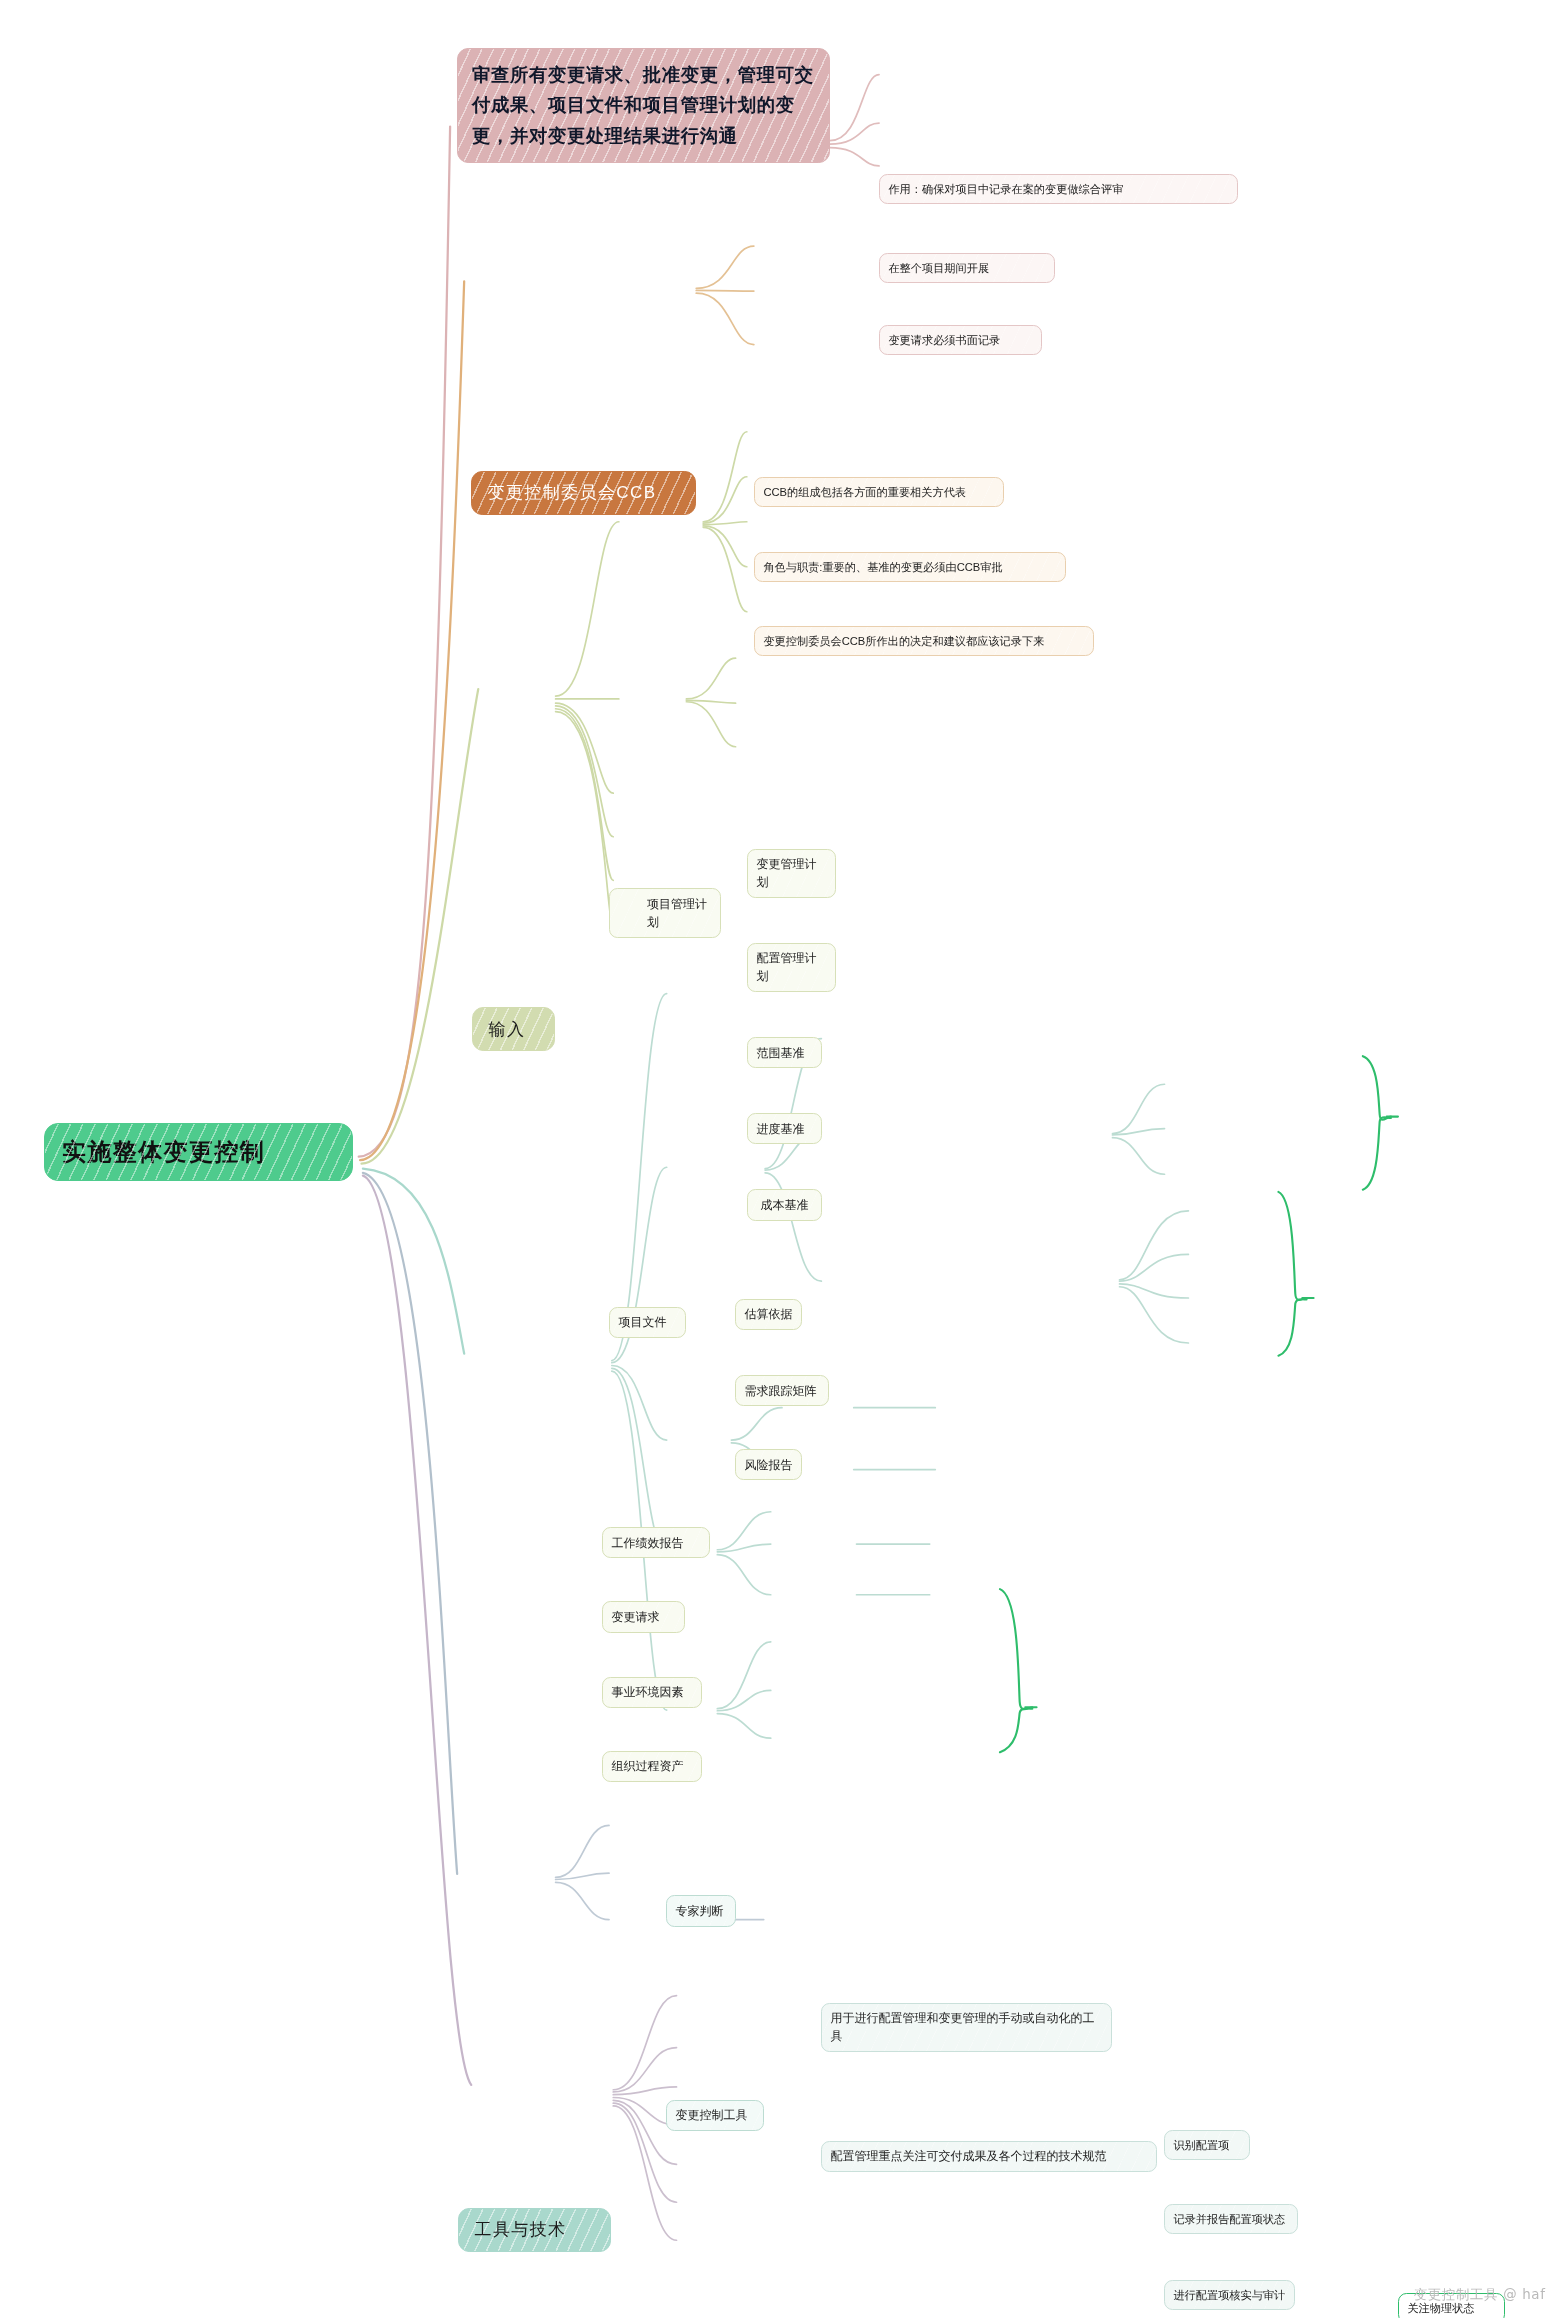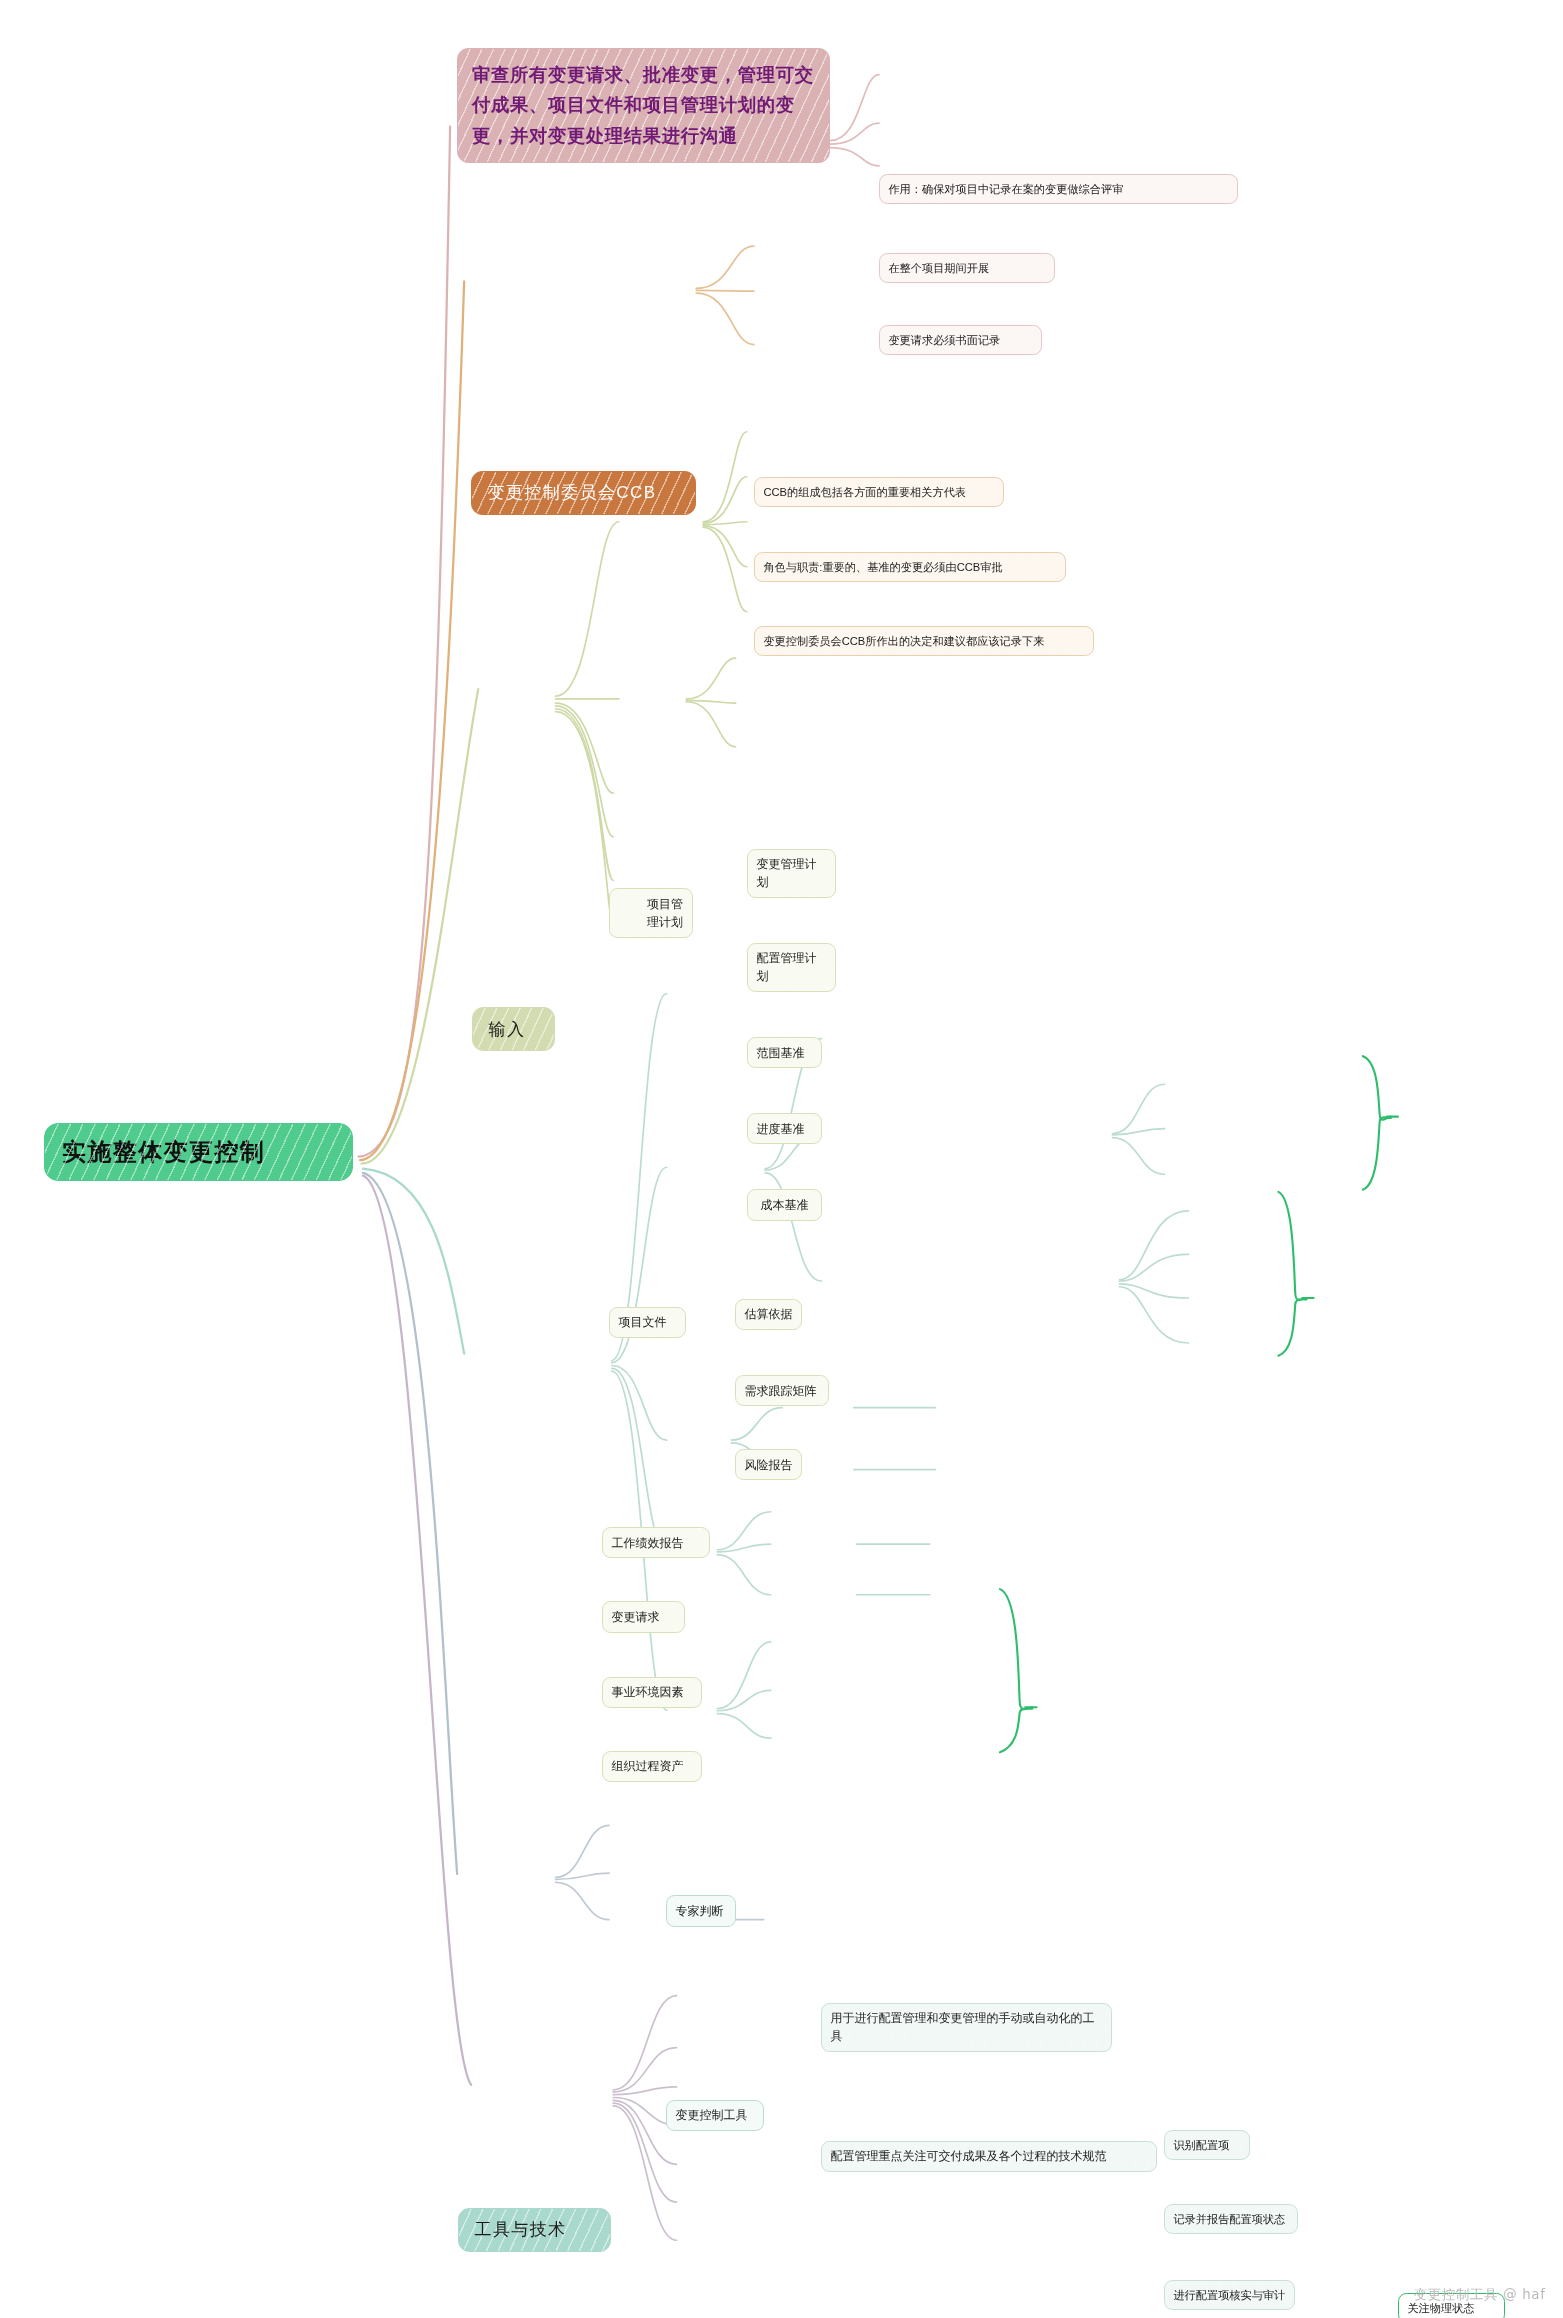--- a/index.html
+++ b/index.html
@@ -30,21 +30,21 @@
     background:repeating-linear-gradient(115deg,rgba(255,255,255,.45) 0 1.4px,rgba(255,255,255,0) 1.4px 11.2px);
     pointer-events:none;}
 
   
   .b-head{font-size:17px;font-weight:normal;padding:8.4px 15.5px;border-radius:11.2px;position:relative;letter-spacing:1.4px;}
   .b-head::after{content:"";position:absolute;inset:0;border-radius:11.2px;
     background:repeating-linear-gradient(115deg,rgba(255,255,255,.5) 0 1.4px,rgba(255,255,255,0) 1.4px 10.5px);
     pointer-events:none;}
   .b-head span{position:relative;z-index:2;}
 
-  .h-pink{background:#dbb2b4;border:1.4px solid #dbb2b4;color:#701a75;font-size:18.3px;font-weight:bold;line-height:1.65;padding:11.2px 14px;letter-spacing:0.7px;}
+  .h-pink{background:#dbb2b4;border:1.4px solid #dbb2b4;color:#0f172a;font-size:18.3px;font-weight:bold;line-height:1.65;padding:11.2px 14px;letter-spacing:0.7px;}
   .h-ccb{background:#c8773f;border:1.4px solid #c8773f;color:#fff;}
   .h-input{background:#d2dcb0;border:1.4px solid #d2dcb0;color:#1b1b1b;}
   .h-tools{background:#a9d8cc;border:1.4px solid #a9d8cc;color:#1b1b1b;}
 
   
   .leaf{
     font-size:12px;padding:5.6px 8.4px;border-radius:8.4px;
     border:1.4px solid #ccc;background:#fafafa;position:relative;
   }
   .leaf::after{content:"";position:absolute;inset:0;border-radius:8.4px;
@@ -206,21 +206,21 @@
     <span>角色与职责:重要的、基准的变更必须由CCB审批</span>
   </div>
   <div class="node leaf l-ccb sm" style="left:754px;top:317px;width:340px;">
     <span>变更控制委员会CCB所作出的决定和建议都应该记录下来</span>
   </div>
 
   <div class="node b-head h-input" style="left:472px;top:668px;width:83px;justify-content:center;">
     <span>输入</span>
   </div>
 
-  <div class="node leaf l-input" style="left:609px;top:505px;width:84px;justify-content:flex-end;padding-left:37px;">
+  <div class="node leaf l-input" style="left:609px;top:505px;width:112px;justify-content:flex-end;padding-left:37px;">
     <span>项目管理计划</span>
   </div>
   <div class="node leaf l-input" style="left:747px;top:416px;width:89px;">
     <span>变更管理计划</span></div>
   <div class="node leaf l-input" style="left:747px;top:461px;width:89px;">
     <span>配置管理计划</span></div>
   <div class="node leaf l-input" style="left:747px;top:506px;width:75px;">
     <span>范围基准</span></div>
   <div class="node leaf l-input" style="left:747px;top:551px;width:75px;">
     <span>进度基准</span></div>

